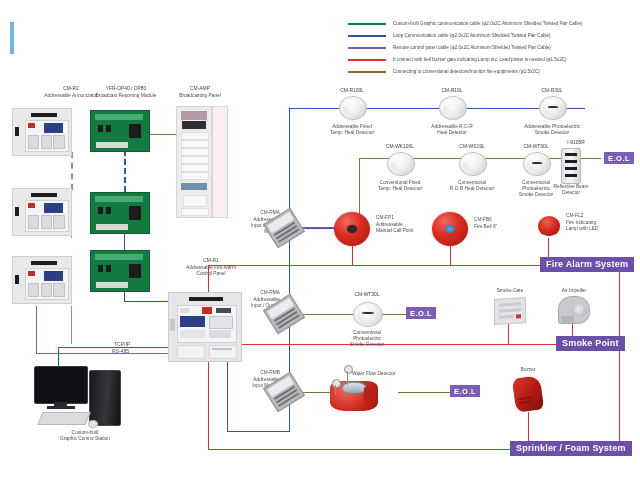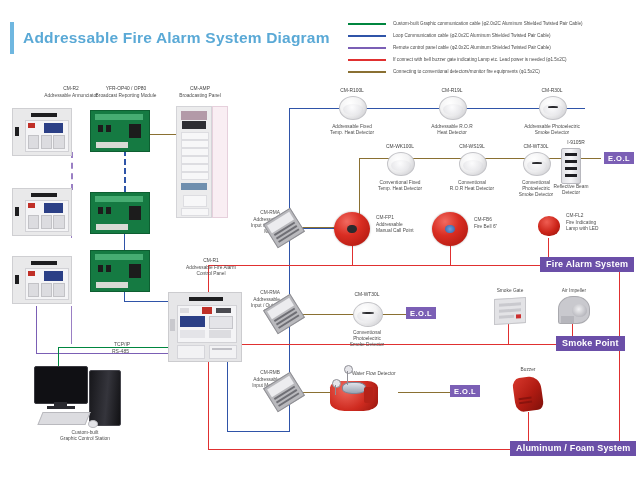--- a/index.html
+++ b/index.html
@@ -124,21 +124,20 @@
           transform:skewX(-22deg);}
   .pc .mouse{position:absolute;background:#e4e4e8;border:.6px solid #b9b9be;border-radius:50%;}
 </style>
 </head>
 <body>
 
 <div id="stage">
 
   <div class="title-bar">
     <div class="title-tick"></div>
-    <div class="title-text">Addressable Fire Alarm System Diagram</div>
   </div>
 
   <div class="legend">
     <div class="legend-row">
       <div class="legend-swatch" style="background:#00863f"></div>
       <div class="legend-label">Custom-built Graphic communication cable (φ2.0x2C Aluminum Shielded Twisted Pair Cable)</div>
     </div>
     <div class="legend-row">
       <div class="legend-swatch" style="background:#2f54a8"></div>
       <div class="legend-label">Loop Communication cable (φ2.0x2C Aluminum Shielded Twisted Pair Cable)</div>
@@ -471,15 +470,15 @@
   </div>
 
   <div class="eol" style="left:450px;top:385px;">E.O.L</div>
 
   <div class="cap" style="left:502px;top:367px;width:52px;">Buzzer</div>
   <div class="buzz" style="left:514px;top:377px;width:28px;height:34px;">
     <div class="grl" style="left:4px;top:20px;width:13px;height:2px;"></div>
     <div class="grl" style="left:4px;top:24px;width:13px;height:2px;"></div>
   </div>
 
-  <div class="syschip" style="left:510px;top:441px;">Aluminum / Foam System</div>
+  <div class="syschip" style="left:510px;top:441px;">Sprinkler / Foam System</div>
 
 </div>
 
 </body></html>

